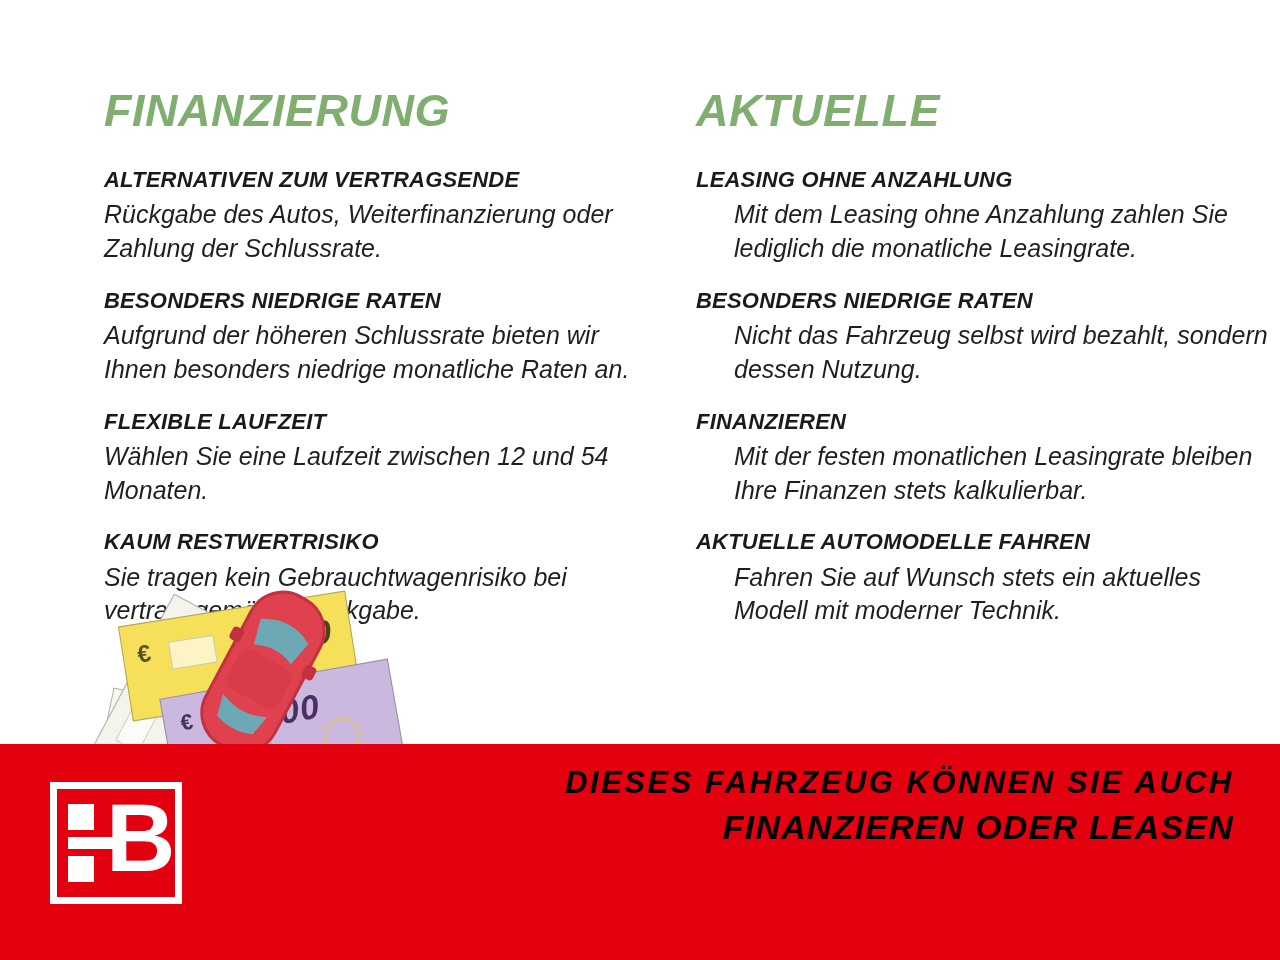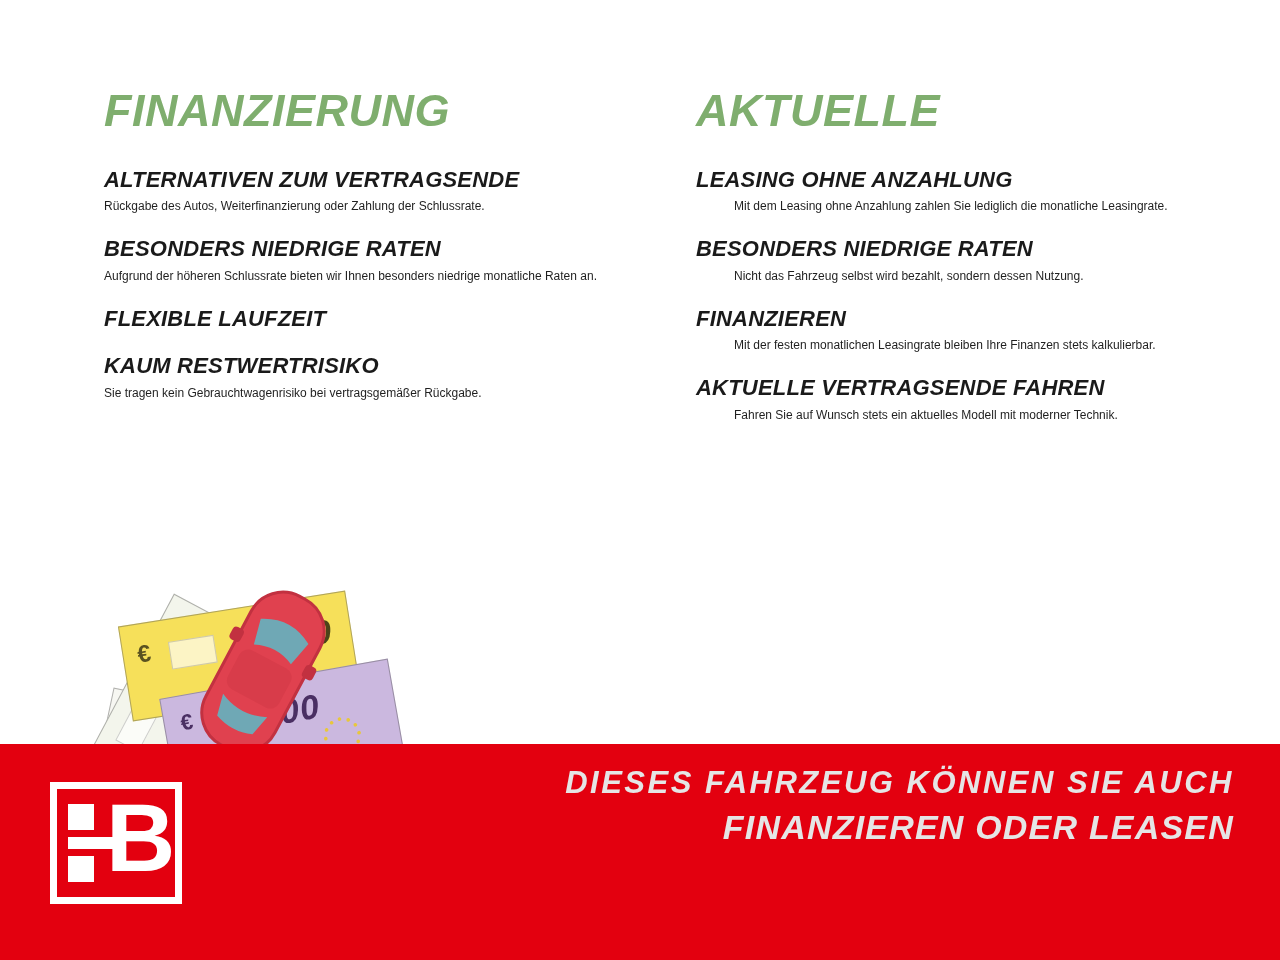--- a/index.html
+++ b/index.html
@@ -56,21 +56,22 @@
   .block-title {
     font-size: 22px;
     font-weight: bold;
     font-style: italic;
     color: #1a1a1a;
     letter-spacing: 0.2px;
     line-height: 1.15;
     margin: 0 0 6px 0;
   }
   .block-text {
-    font-size: 12px;
+    font-size: 25px;
+    font-style: italic;
     color: #1f1f1f;
     line-height: 1.35;
     margin: 0;
     max-width: 560px;
   }
   .column.right .block-text { max-width: 545px; margin-left: 38px; }
 
   
   .banner {
     position: absolute;
@@ -79,21 +80,21 @@
     width: 1280px;
     height: 216px;
     background: #e3000f;
   }
 
   .banner-text {
     position: absolute;
     right: 46px;
     top: 22px;
     text-align: right;
-    color: #e5e5e5;
+    color: #000000;
   }
   .banner-line1 {
     font-size: 31px;
     font-weight: bold;
     font-style: italic;
     letter-spacing: 2.5px;
     line-height: 1.1;
     margin: 0 0 10px 0;
     white-space: nowrap;
   }
@@ -242,20 +243,21 @@
         <p class="block-text">Rückgabe des Autos, Weiterfinanzierung oder Zahlung der Schlussrate.</p>
       </div>
 
       <div class="block">
         <h2 class="block-title">BESONDERS NIEDRIGE RATEN</h2>
         <p class="block-text">Aufgrund der höheren Schlussrate bieten wir Ihnen besonders niedrige monatliche Raten an.</p>
       </div>
 
       <div class="block">
         <h2 class="block-title">FLEXIBLE LAUFZEIT</h2>
+        <p class="block-text">Wählen Sie eine Laufzeit zwischen 12 und 54 Monaten.</p>
       </div>
 
       <div class="block">
         <h2 class="block-title">KAUM RESTWERTRISIKO</h2>
         <p class="block-text">Sie tragen kein Gebrauchtwagenrisiko bei vertragsgemäßer Rückgabe.</p>
       </div>
     </div>
 
     <div class="column right">
       <h1 class="col-title">AKTUELLE</h1>
@@ -269,21 +271,21 @@
         <h2 class="block-title">BESONDERS NIEDRIGE RATEN</h2>
         <p class="block-text">Nicht das Fahrzeug selbst wird bezahlt, sondern dessen Nutzung.</p>
       </div>
 
       <div class="block">
         <h2 class="block-title">FINANZIEREN</h2>
         <p class="block-text">Mit der festen monatlichen Leasingrate bleiben Ihre Finanzen stets kalkulierbar.</p>
       </div>
 
       <div class="block">
-        <h2 class="block-title">AKTUELLE VERTRAGSENDE FAHREN</h2>
+        <h2 class="block-title">AKTUELLE AUTOMODELLE FAHREN</h2>
         <p class="block-text">Fahren Sie auf Wunsch stets ein aktuelles Modell mit moderner Technik.</p>
       </div>
     </div>
   </div>
 
   <div class="illus">
 
     <div class="note note-50">
       <span class="denom">50</span>
     </div>

